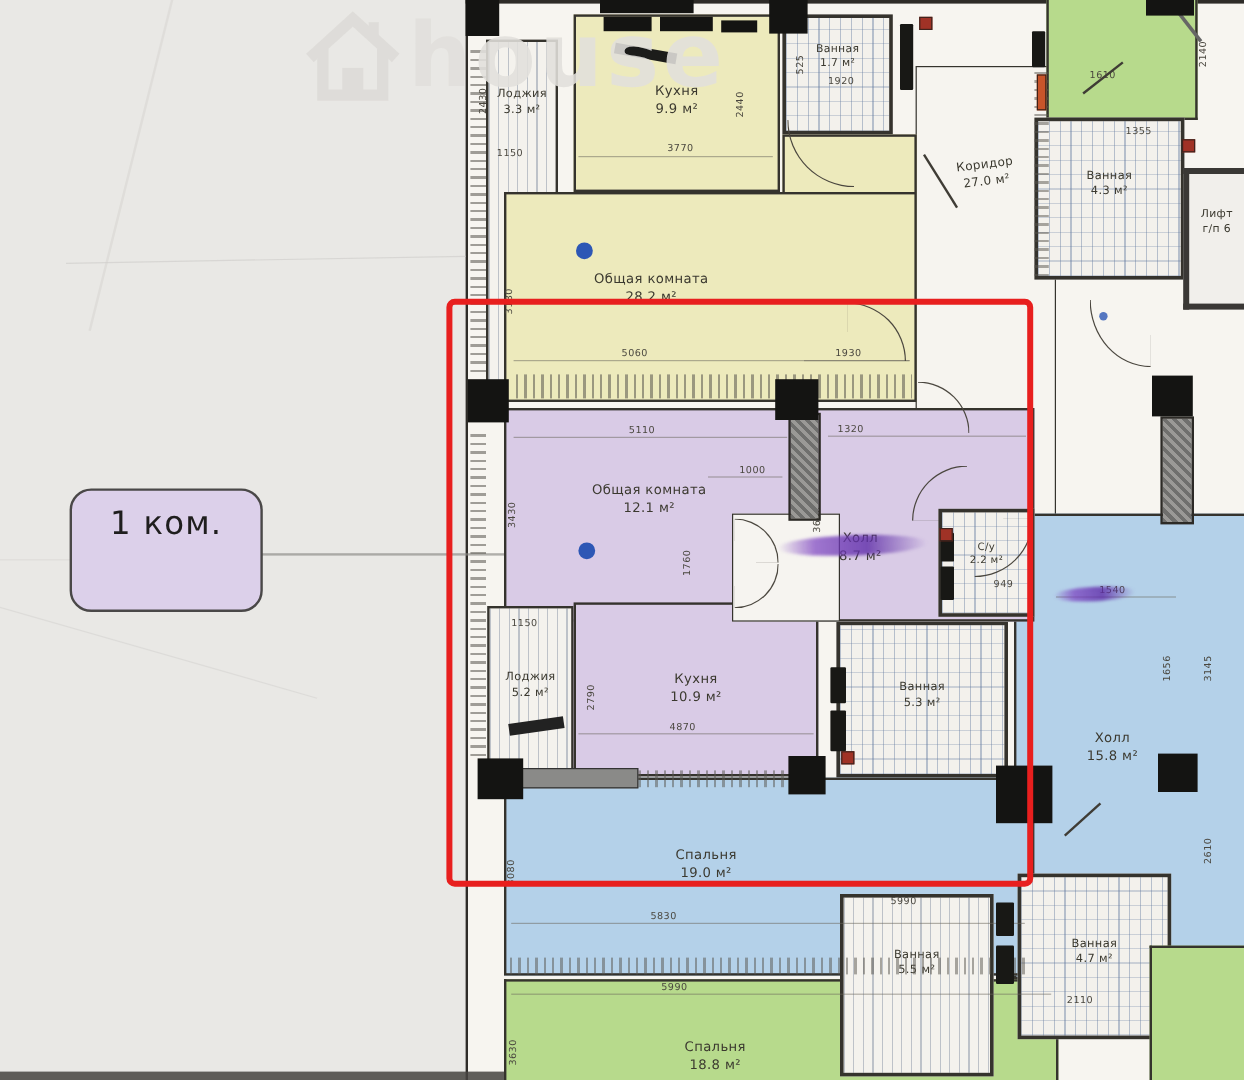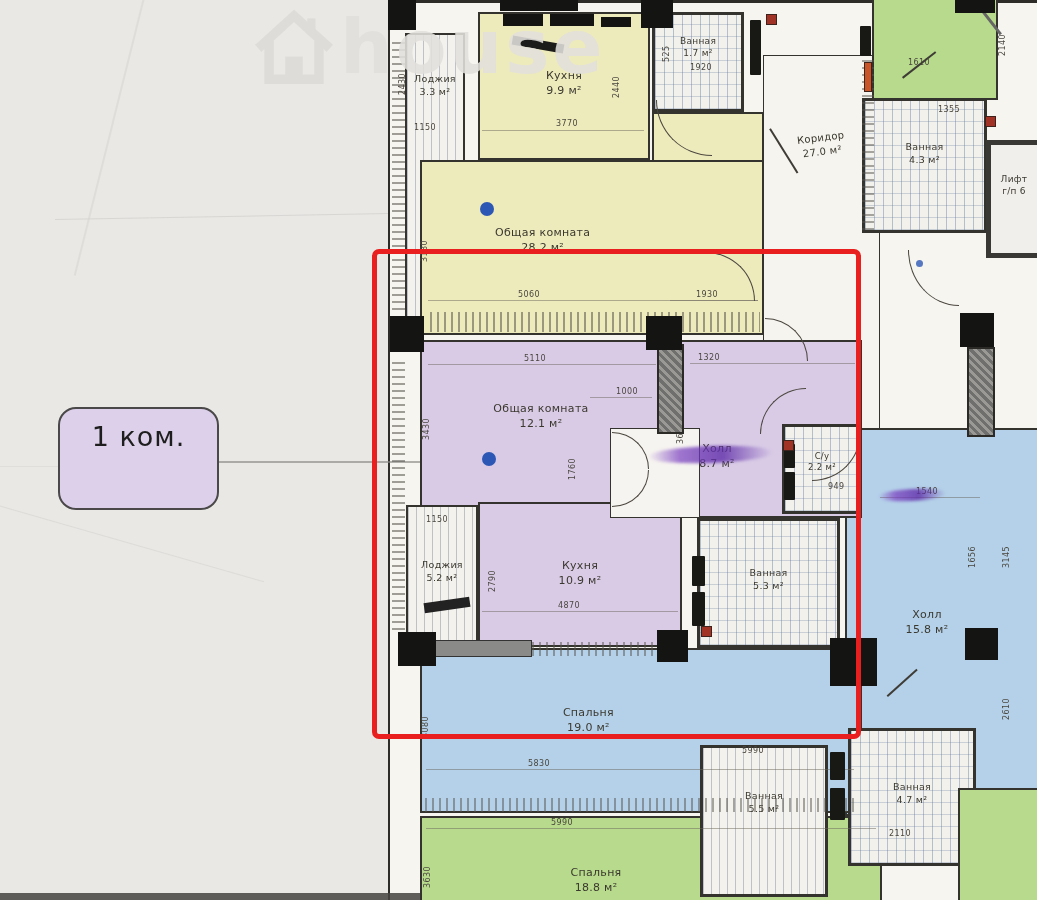--- a/index.html
+++ b/index.html
@@ -202,21 +202,21 @@
 <div class="dim" style="left:616px;top:387px;">1000</div>
 <div class="dim rot" style="left:422px;top:440px;">3430</div>
 <div class="dim rot" style="left:676px;top:444px;">3640</div>
 <div class="dim rot" style="left:568px;top:480px;">1760</div>
 <div class="dim" style="left:828px;top:482px;">949</div>
 <div class="dim" style="left:916px;top:487px;">1540</div>
 <div class="dim rot" style="left:1002px;top:568px;">3145</div>
 <div class="dim" style="left:426px;top:515px;">1150</div>
 <div class="dim rot" style="left:488px;top:592px;">2790</div>
 <div class="dim" style="left:558px;top:601px;">4870</div>
-<div class="dim" style="left:528px;top:759px;">5830</div>
+<div class="dim" style="left:542px;top:759px;">5830</div>
 <div class="dim rot" style="left:421px;top:738px;">3080</div>
 <div class="dim rot" style="left:968px;top:568px;">1656</div>
 <div class="dim rot" style="left:1002px;top:720px;">2610</div>
 <div class="dim" style="left:551px;top:818px;">5990</div>
 <div class="dim rot" style="left:423px;top:888px;">3630</div>
 <div class="dim" style="left:742px;top:746px;">5990</div>
 <div class="dim" style="left:889px;top:829px;">2110</div>
 
 <div class="dimline" style="left:482px;top:130px;width:162px;"></div>
 <div class="dimline" style="left:428px;top:300px;width:330px;"></div>

